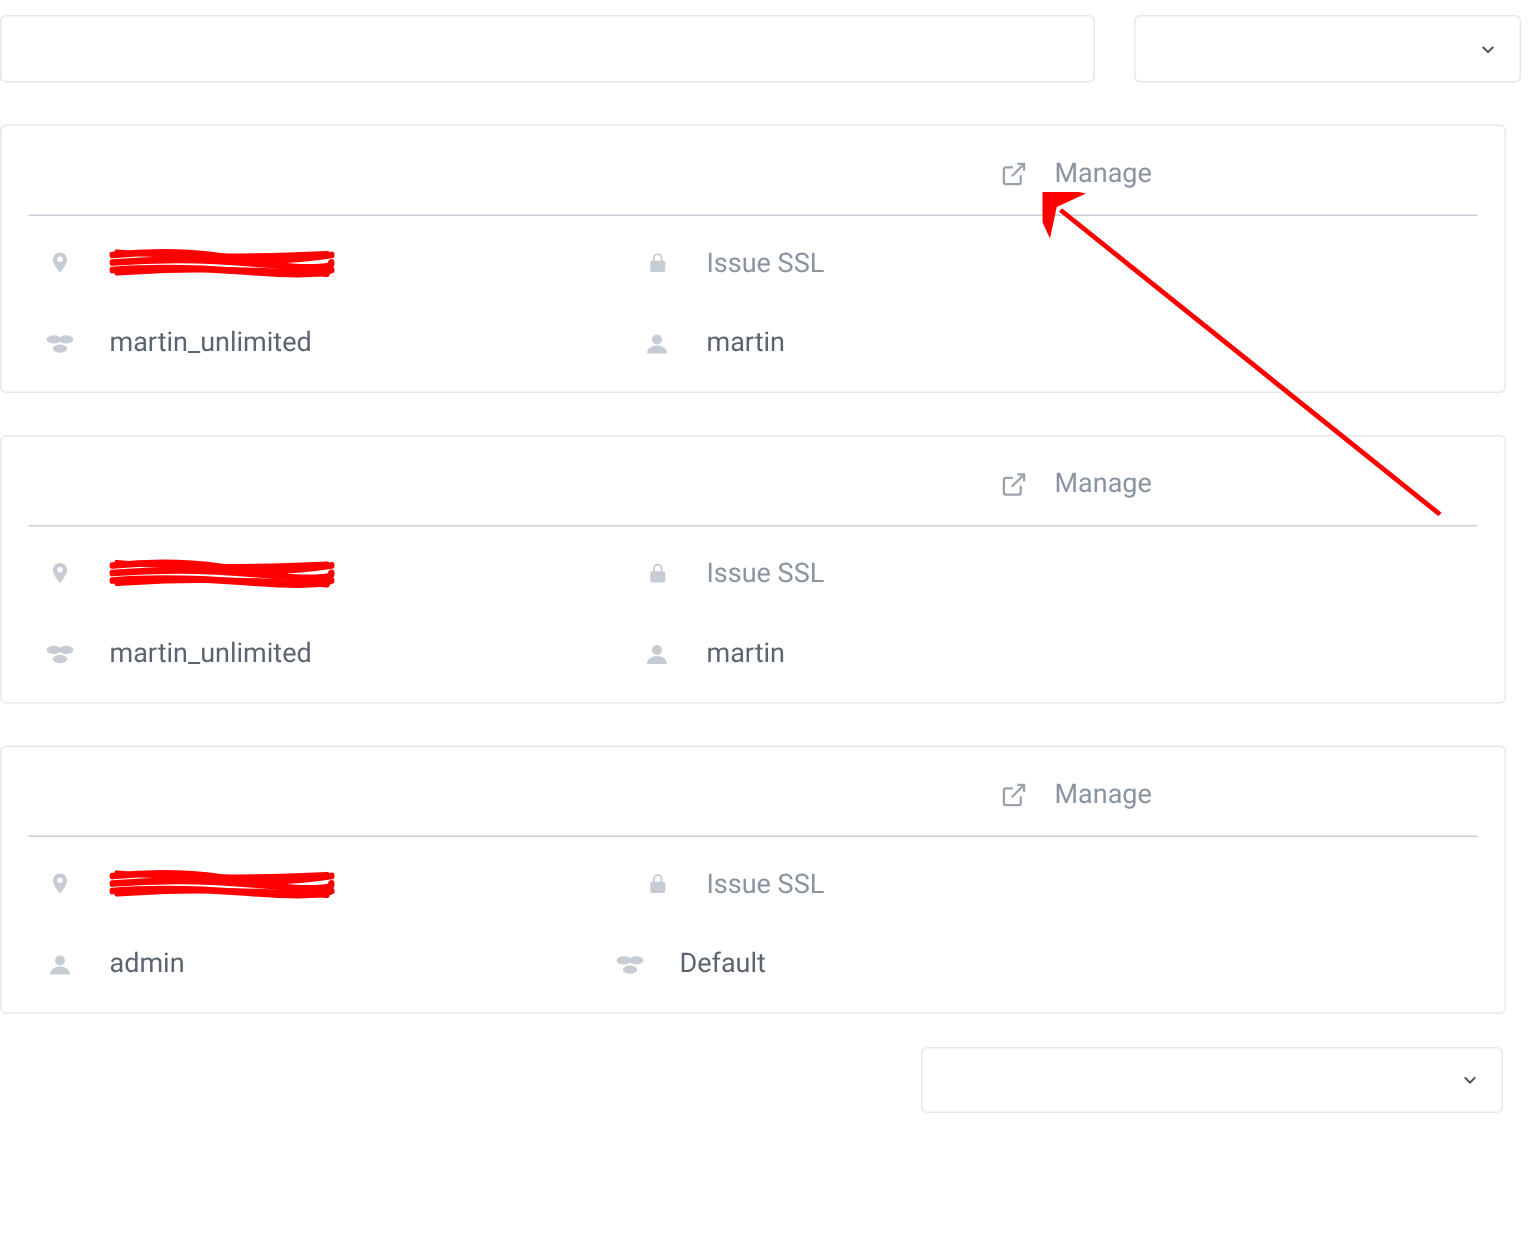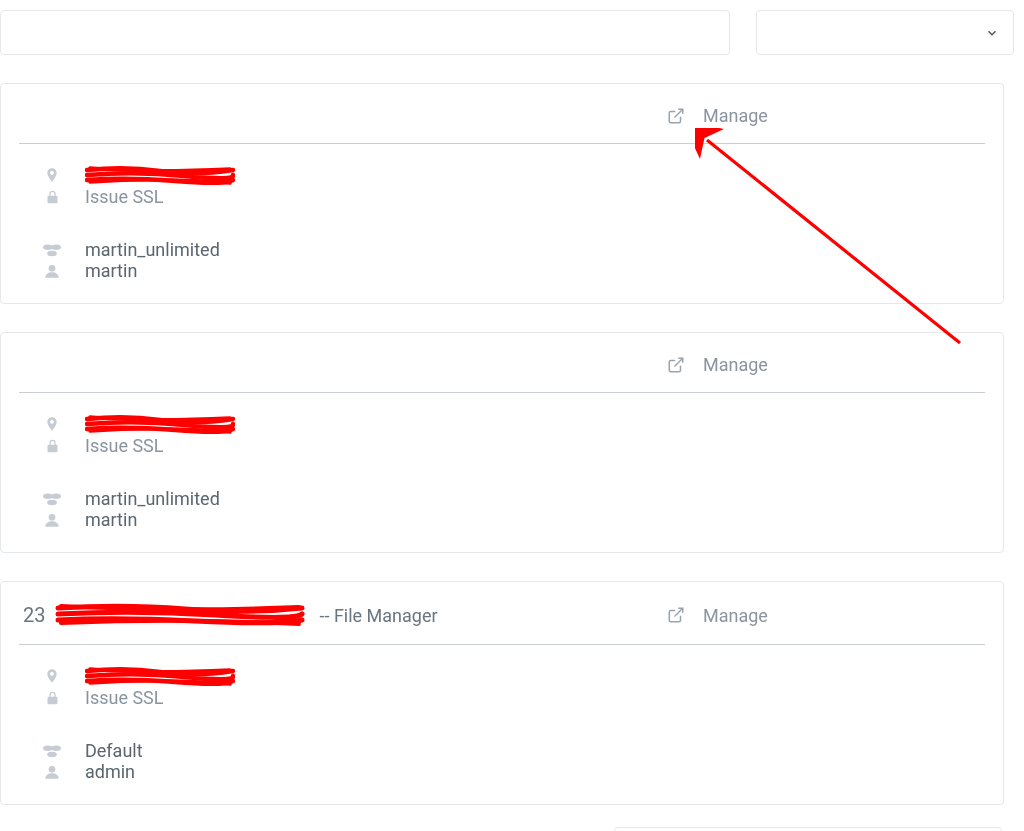--- a/index.html
+++ b/index.html
@@ -125,22 +125,21 @@
     .manage-text {
       font-size: 18px;
       color: #8a94a0;
     }
 
     .body-grid {
       padding: 4px 0 6px 0;
     }
     .body-row {
       display: flex;
-      padding: 16px 40px;
-      flex-direction: column;
+      padding: 16px 28px;
     }
     .body-col {
       display: flex;
       align-items: center;
       gap: 22px;
     }
     .body-col.colA { width: 398px; }
     .body-col.colB { width: 380px; }
     .ico-holder { width: 22px; display:flex; justify-content:center; align-items:center; color:#bfc6cd; }
     .txt { font-size:18px; color:#5a6570;text-align:center; }
@@ -285,30 +284,20 @@
           </svg>
         </span>
         <span class="txt">martin</span>
       </div>
     </div>
   </div>
 </div>
 
 <div class="card">
   <div class="hdr" style="position:relative;">
-    <div class="hdr-left">
-      <span class="hdr-num">23</span>
-      <span class="redaction">
-        <svg width="250" height="26" viewBox="0 0 250 26">
-          <path d="M3 6 Q 70 2, 130 7 T 247 6 M3 12 Q 80 8, 160 13 T 247 12 M3 18 Q 60 15, 140 19 T 247 18" stroke="#ff0000" stroke-width="5" fill="none" stroke-linecap="round"></path>
-          <path d="M6 4 Q 120 10, 244 5 M6 21 Q 125 16, 244 22" stroke="#ff0000" stroke-width="4" fill="none" stroke-linecap="round"></path>
-        </svg>
-      </span>
-      <span class="hdr-suffix">-- File Manager</span>
-    </div>
     <div class="manage-group">
       <span class="manage-icon">
         <svg width="18" height="18" viewBox="0 0 24 24" fill="none" stroke="#9aa3ad" stroke-width="2">
           <path d="M18 13v6a2 2 0 0 1-2 2H5a2 2 0 0 1-2-2V8a2 2 0 0 1 2-2h6"></path>
           <polyline points="15 3 21 3 21 9"></polyline>
           <line x1="10" y1="14" x2="21" y2="3"></line>
         </svg>
       </span>
       <span class="manage-text">Manage</span>
     </div>
@@ -332,38 +321,38 @@
       <div class="body-col colB">
         <span class="ico-holder">
           <svg width="15" height="18" viewBox="0 0 24 24" fill="#c6ccd3">
             <path d="M18 10h-1V7a5 5 0 0 0-10 0v3H6a2 2 0 0 0-2 2v8a2 2 0 0 0 2 2h12a2 2 0 0 0 2-2v-8a2 2 0 0 0-2-2zM9 7a3 3 0 0 1 6 0v3H9V7z"></path>
           </svg>
         </span>
         <span class="lnk">Issue SSL</span>
       </div>
     </div>
     <div class="body-row">
+      <div class="body-col colB">
+        <span class="ico-holder">
+          <svg width="16" height="18" viewBox="0 0 24 24" fill="#c6ccd3">
+            <circle cx="12" cy="8" r="5"></circle>
+            <path d="M2 22c0-5 4.5-8 10-8s10 3 10 8H2z"></path>
+          </svg>
+        </span>
+        <span class="txt">admin</span>
+      </div>
       <div class="body-col colA">
         <span class="ico-holder">
           <svg width="22" height="18" viewBox="0 0 32 24" fill="#c6ccd3">
             <ellipse cx="10" cy="8" rx="7" ry="4"></ellipse>
             <ellipse cx="22" cy="8" rx="7" ry="4"></ellipse>
             <ellipse cx="16" cy="17" rx="7" ry="4"></ellipse>
           </svg>
         </span>
         <span class="txt">Default</span>
-      </div>
-      <div class="body-col colB">
-        <span class="ico-holder">
-          <svg width="16" height="18" viewBox="0 0 24 24" fill="#c6ccd3">
-            <circle cx="12" cy="8" r="5"></circle>
-            <path d="M2 22c0-5 4.5-8 10-8s10 3 10 8H2z"></path>
-          </svg>
-        </span>
-        <span class="txt">admin</span>
       </div>
     </div>
   </div>
 </div>
 
 <div class="bottom-select-wrap">
   <div class="bottom-select">
     <span></span>
     <span class="chevron-down">
       <svg width="14" height="14" viewBox="0 0 24 24" fill="none" stroke="#4a525c" stroke-width="2.4">

